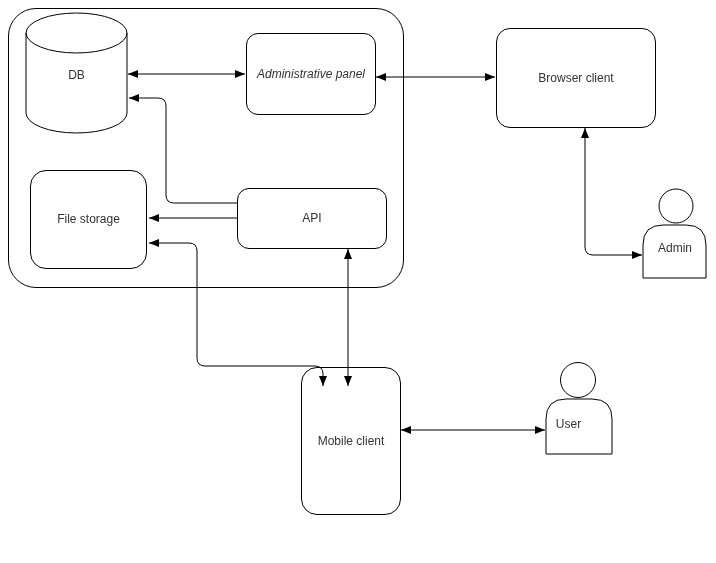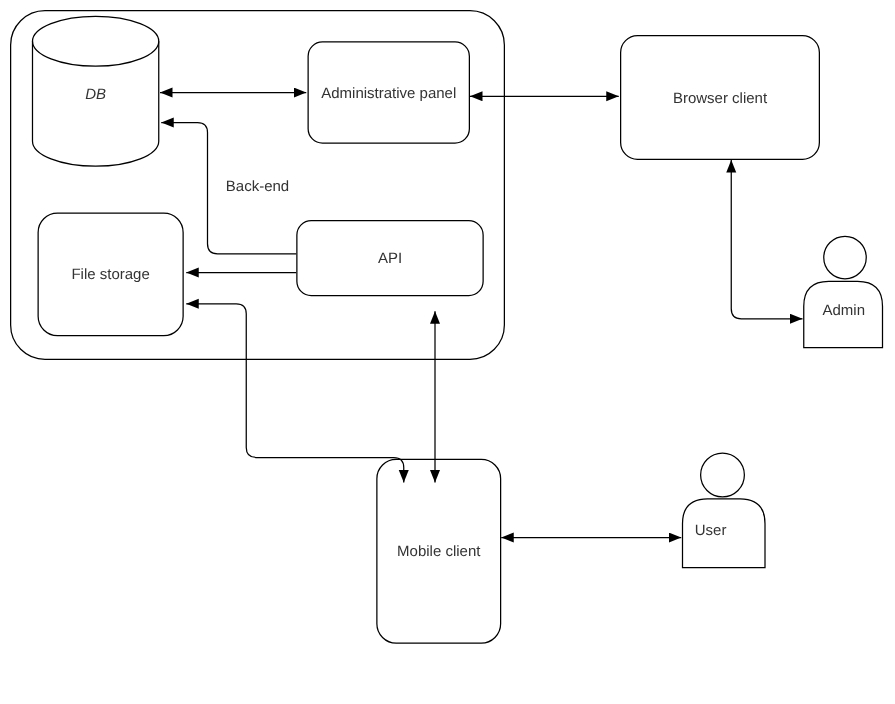--- a/index.html
+++ b/index.html
@@ -25,33 +25,33 @@
     line-height: 1.2;
   }
   .container-box {
     position: absolute;
     box-sizing: border-box;
     border: 1px solid #000000;
     background: #ffffff;
     border-radius: 28px;
   }
   .backend { left: 8px; top: 8px; width: 396px; height: 280px; }
-  .admin-panel   { left: 246px; top: 33px;  width: 130px; height: 82px;  border-radius: 12px; }
+  .admin-panel   { left: 246px; top: 33px;  width: 130px; height: 82px;  border-radius: 12px; font-style: italic; }
   .browser-client{ left: 496px; top: 28px;  width: 160px; height: 100px; border-radius: 14px; }
   .file-storage  { left: 30px;  top: 170px; width: 117px; height: 99px;  border-radius: 16px; }
-  .api           { left: 237px; top: 176px; width: 150px; height: 61px;  border-radius: 12px; }
+  .api           { left: 237px; top: 188px; width: 150px; height: 61px;  border-radius: 12px; }
   .mobile-client { left: 301px; top: 367px; width: 100px; height: 148px; border-radius: 16px; }
   .floating-label {
     position: absolute;
     text-align: center;
     line-height: 14px;
     pointer-events: none;
   }
   .backend-label { left: 8px;   top: 142px; width: 396px; }
-  .db-label      { left: 26px;  top: 68px;  width: 101px; font-style: italic; }
+  .db-label      { left: 26px;  top: 68px;  width: 101px; }
   .admin-label   { left: 643px; top: 241px; width: 64px; }
   .user-label    { left: 546px; top: 417px; width: 45px; }
   svg.overlay {
     position: absolute;
     left: 0; top: 0;
     width: 716px; height: 563px;
     pointer-events: none;
   }
   svg .shape { fill: #ffffff; stroke: #000000; stroke-width: 1; }
   svg .wire  { fill: none;    stroke: #000000; stroke-width: 1; }
@@ -104,18 +104,17 @@
     <path class="wire" d="M128,74 L245,74" marker-start="url(#arrEnd)" marker-end="url(#arrEnd)"></path>
     <path class="wire" d="M376,77 L495,77" marker-start="url(#arrEnd)" marker-end="url(#arrEnd)"></path>
     <path class="wire" d="M237,203 L174,203 Q166,203 166,195 L166,106 Q166,98 158,98 L129,98" marker-end="url(#arrEnd)"></path>
     <path class="wire" d="M237,218 L149,218" marker-end="url(#arrEnd)"></path>
     <path class="wire" d="M149,243 L189,243 Q197,243 197,251 L197,358 Q197,366 205,366 L315,366 Q323,366 323,374 L323,386" marker-start="url(#arrEnd)" marker-end="url(#arrEnd)"></path>
     <path class="wire" d="M348,249 L348,386" marker-start="url(#arrEnd)" marker-end="url(#arrEnd)"></path>
     <path class="wire" d="M585,128 L585,247 Q585,255 593,255 L642,255" marker-start="url(#arrEnd)" marker-end="url(#arrEnd)"></path>
     <path class="wire" d="M401,430 L545,430" marker-start="url(#arrEnd)" marker-end="url(#arrEnd)"></path>
   </svg>
 
-  <div class="floating-label backend-label">Back-end</div>
   <div class="floating-label db-label">DB</div>
   <div class="floating-label admin-label">Admin</div>
   <div class="floating-label user-label">User</div>
 
 </div>
 
 </body></html>

